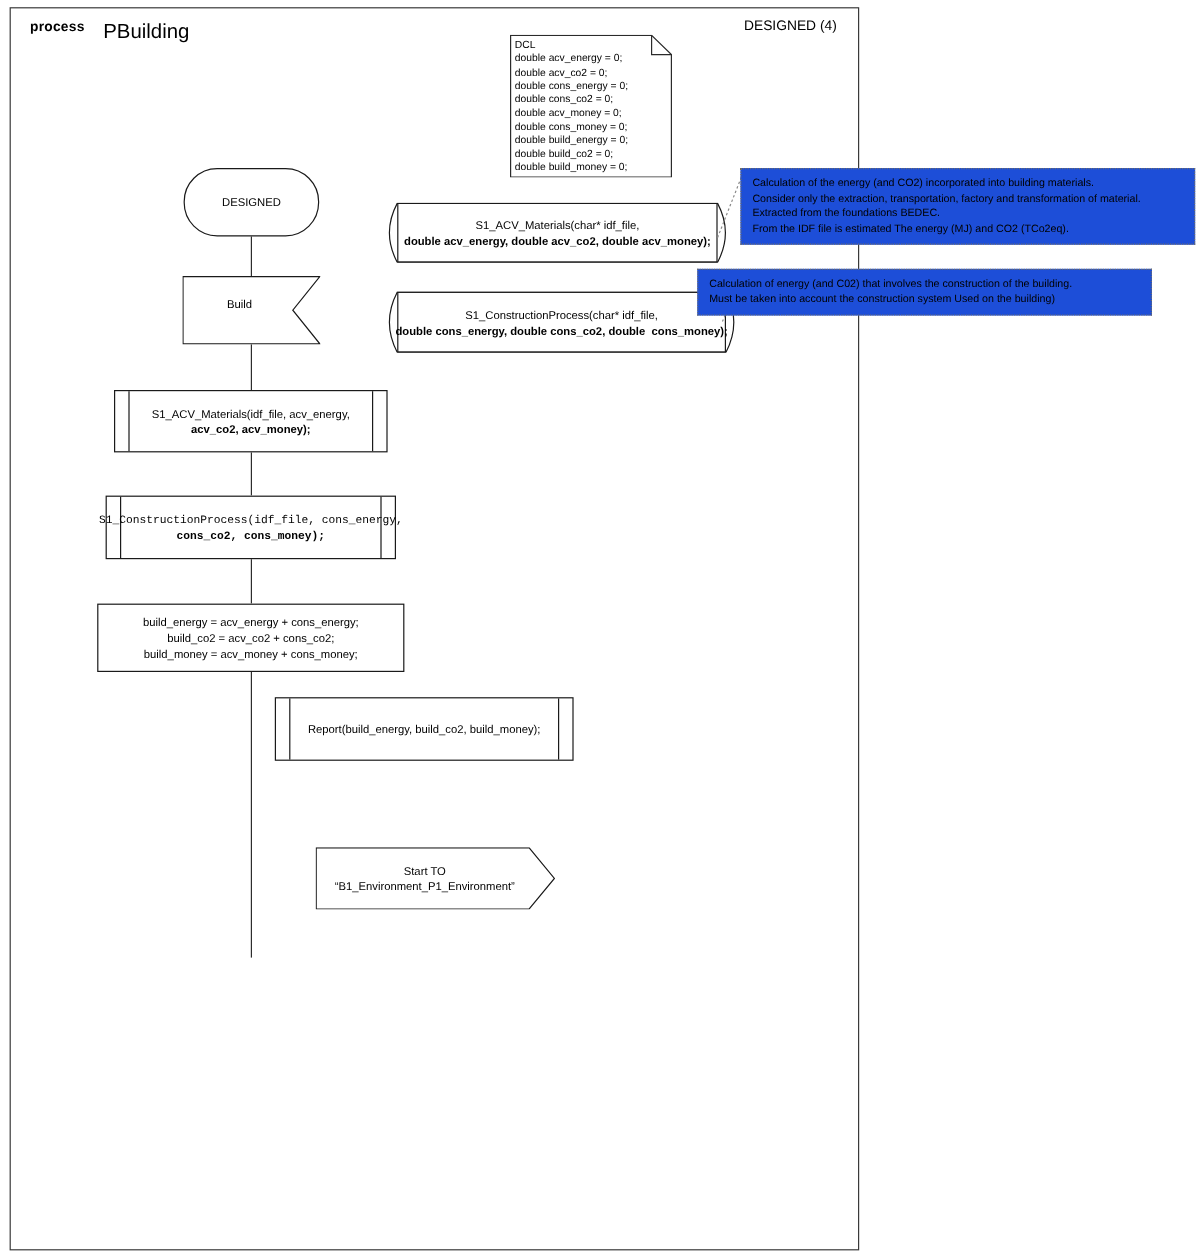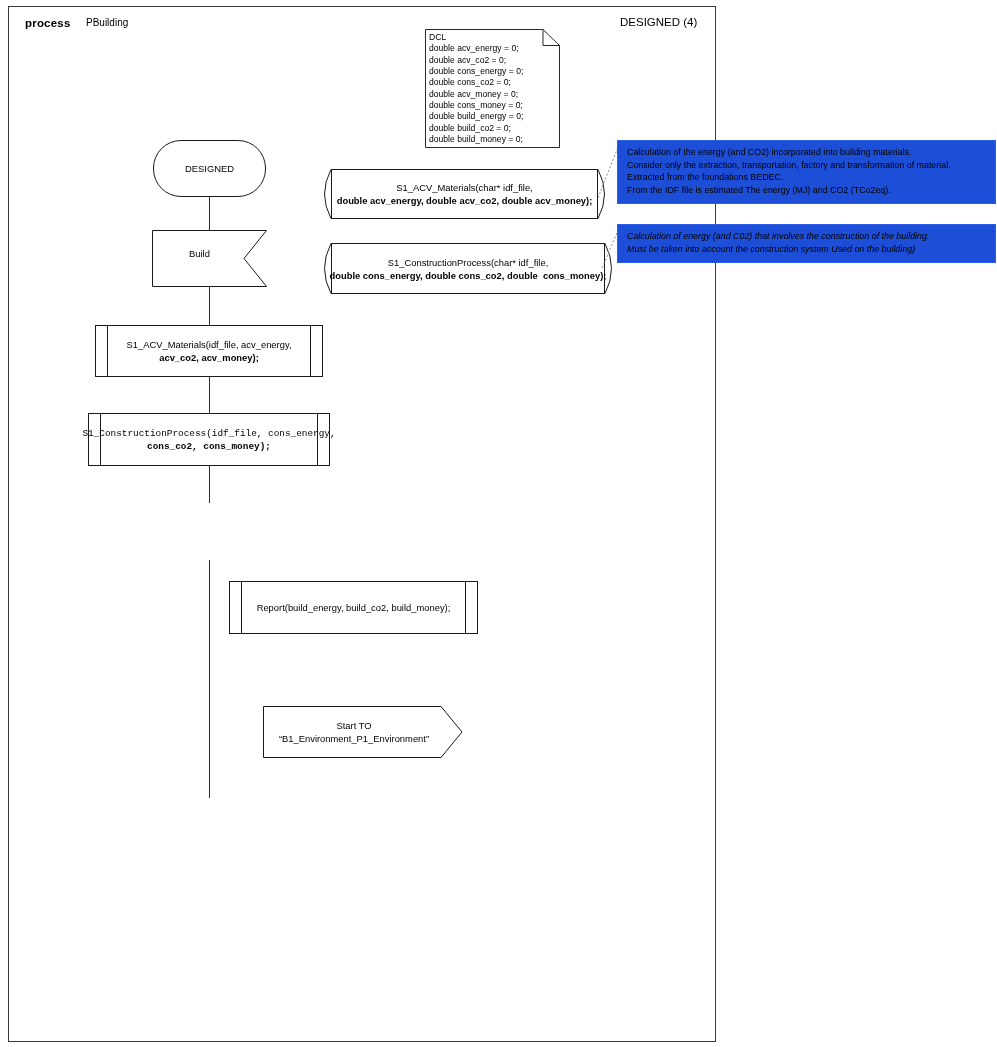--- a/index.html
+++ b/index.html
@@ -34,21 +34,21 @@
     left: 25px;
     top: 17px;
     font-size: 11.5px;
     font-weight: bold;
     letter-spacing: .2px;
   }
   #process-name {
     position: absolute;
     left: 86px;
     top: 17px;
-    font-size: 10px;
+    font-size: 17px;
   }
   #page-label {
     position: absolute;
     left: 620px;
     top: 16px;
     font-size: 11.5px;
   }
   
   .shape {
     position: absolute;
@@ -135,21 +135,21 @@
   .comment {
     border: 1px dotted #6d6d6d;
     background: #1d4ed8;
     padding: 5px 8px 6px 9px;
     font-size: 8.9px;
     line-height: 12.6px;
     white-space: pre;
     box-sizing: border-box;
   }
   #comment-acv  { left: 617px; top: 140px; width: 379px; height: 64px; }
-  #comment-cons { left: 617px; top: 224px; width: 379px; height: 39px; font-style: italic; }
+  #comment-cons { left: 581px; top: 224px; width: 379px; height: 39px; }
 
   
   .conn {
     position: absolute;
     background: #2d2d2d;
   }
   .vline { width: 1px; }
 
   .dotted-leader { position: absolute; }
 </style>
@@ -249,20 +249,27 @@
     <div class="bar-l"></div>
     <div class="bar-r"></div>
     <div class="txt">
       <span>S1_ConstructionProcess(idf_file, cons_energy,</span>
       <span class="line-b">cons_co2, cons_money);</span>
     </div>
   </div>
 
   <div class="conn vline" style="left:209px; top:466px; height:37px;"></div>
 
+  <div class="shape" id="task-build">
+    <div class="txt">
+      <span>build_energy = acv_energy + cons_energy;</span>
+      <span>build_co2 = acv_co2 + cons_co2;</span>
+      <span>build_money = acv_money + cons_money;</span>
+    </div>
+  </div>
 
   <div class="conn vline" style="left:209px; top:560px; height:238px;"></div>
 
   <div class="shape proc-call" id="proc-call-report">
     <div class="bar-l"></div>
     <div class="bar-r"></div>
     <div class="txt">
       <span>Report(build_energy, build_co2, build_money);</span>
     </div>
   </div>

